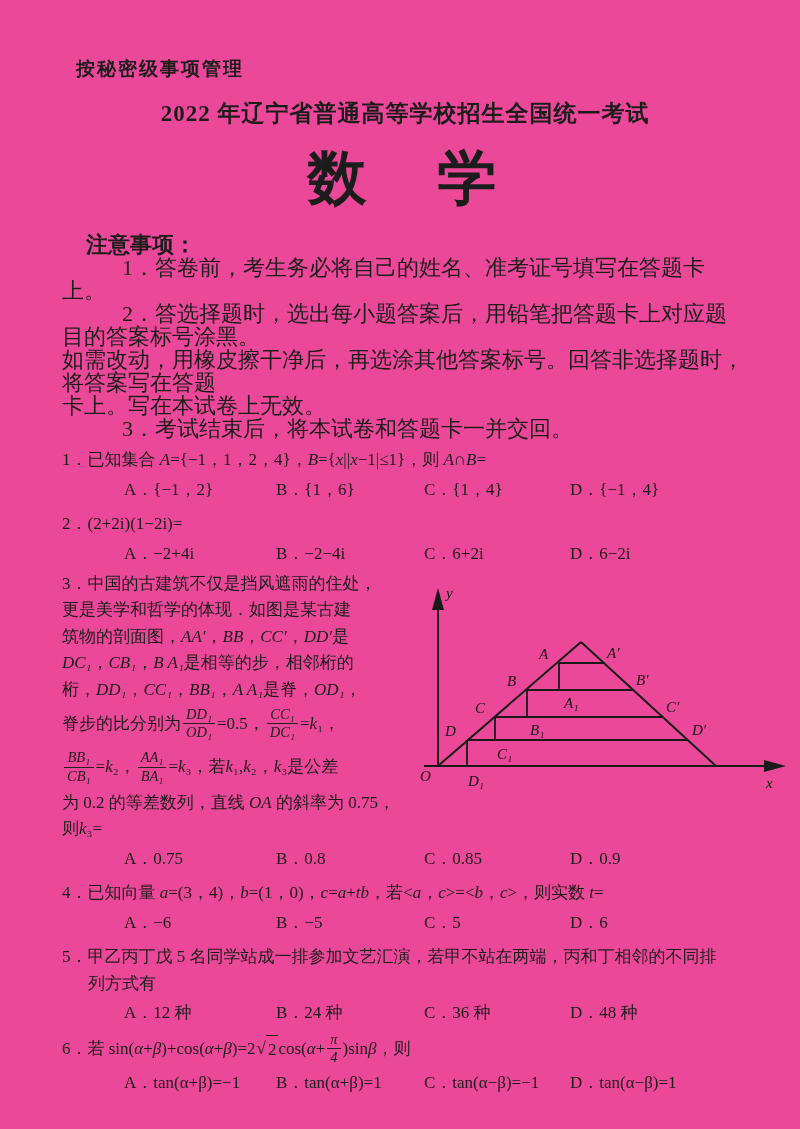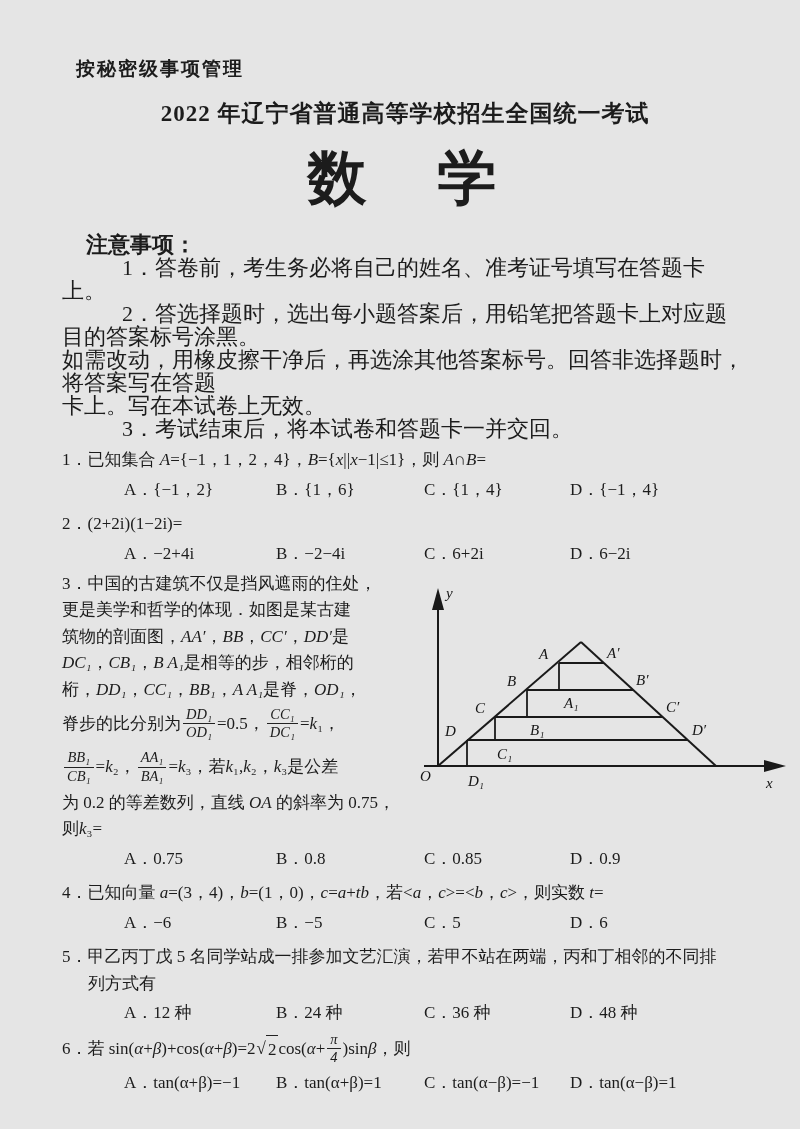--- a/index.html
+++ b/index.html
@@ -1,17 +1,17 @@
 <!DOCTYPE html>
 <html><head>
 <meta charset="utf-8">
 <style>
   html,body{margin:0;padding:0;background:#ffffff;}
   .page{
-    position:relative;width:800px;height:1129px;overflow:hidden;background:#e5e5e5;
+    position:relative;width:800px;height:1129px;overflow:hidden;background:#ec4899;
     font-family:"Liberation Serif","DejaVu Serif","DejaVu Sans",serif;
     color:#1c1c1c;
   }
   .content{padding:0 52px 0 62px;}
   .security{margin:56px 0 0 14px;font-size:19px;font-weight:bold;letter-spacing:2px;}
   .exam-title{margin-top:16px;text-align:center;font-size:23px;font-weight:bold;letter-spacing:1px;}
   .subject{margin-top:10px;text-align:center;font-size:59px;font-weight:bold;letter-spacing:6px;}
   .notice{margin-top:14px;font-size:22px;line-height:23px;}
   .notice p{margin:0;}
   .n-head{font-weight:bold;text-indent:24px;}

